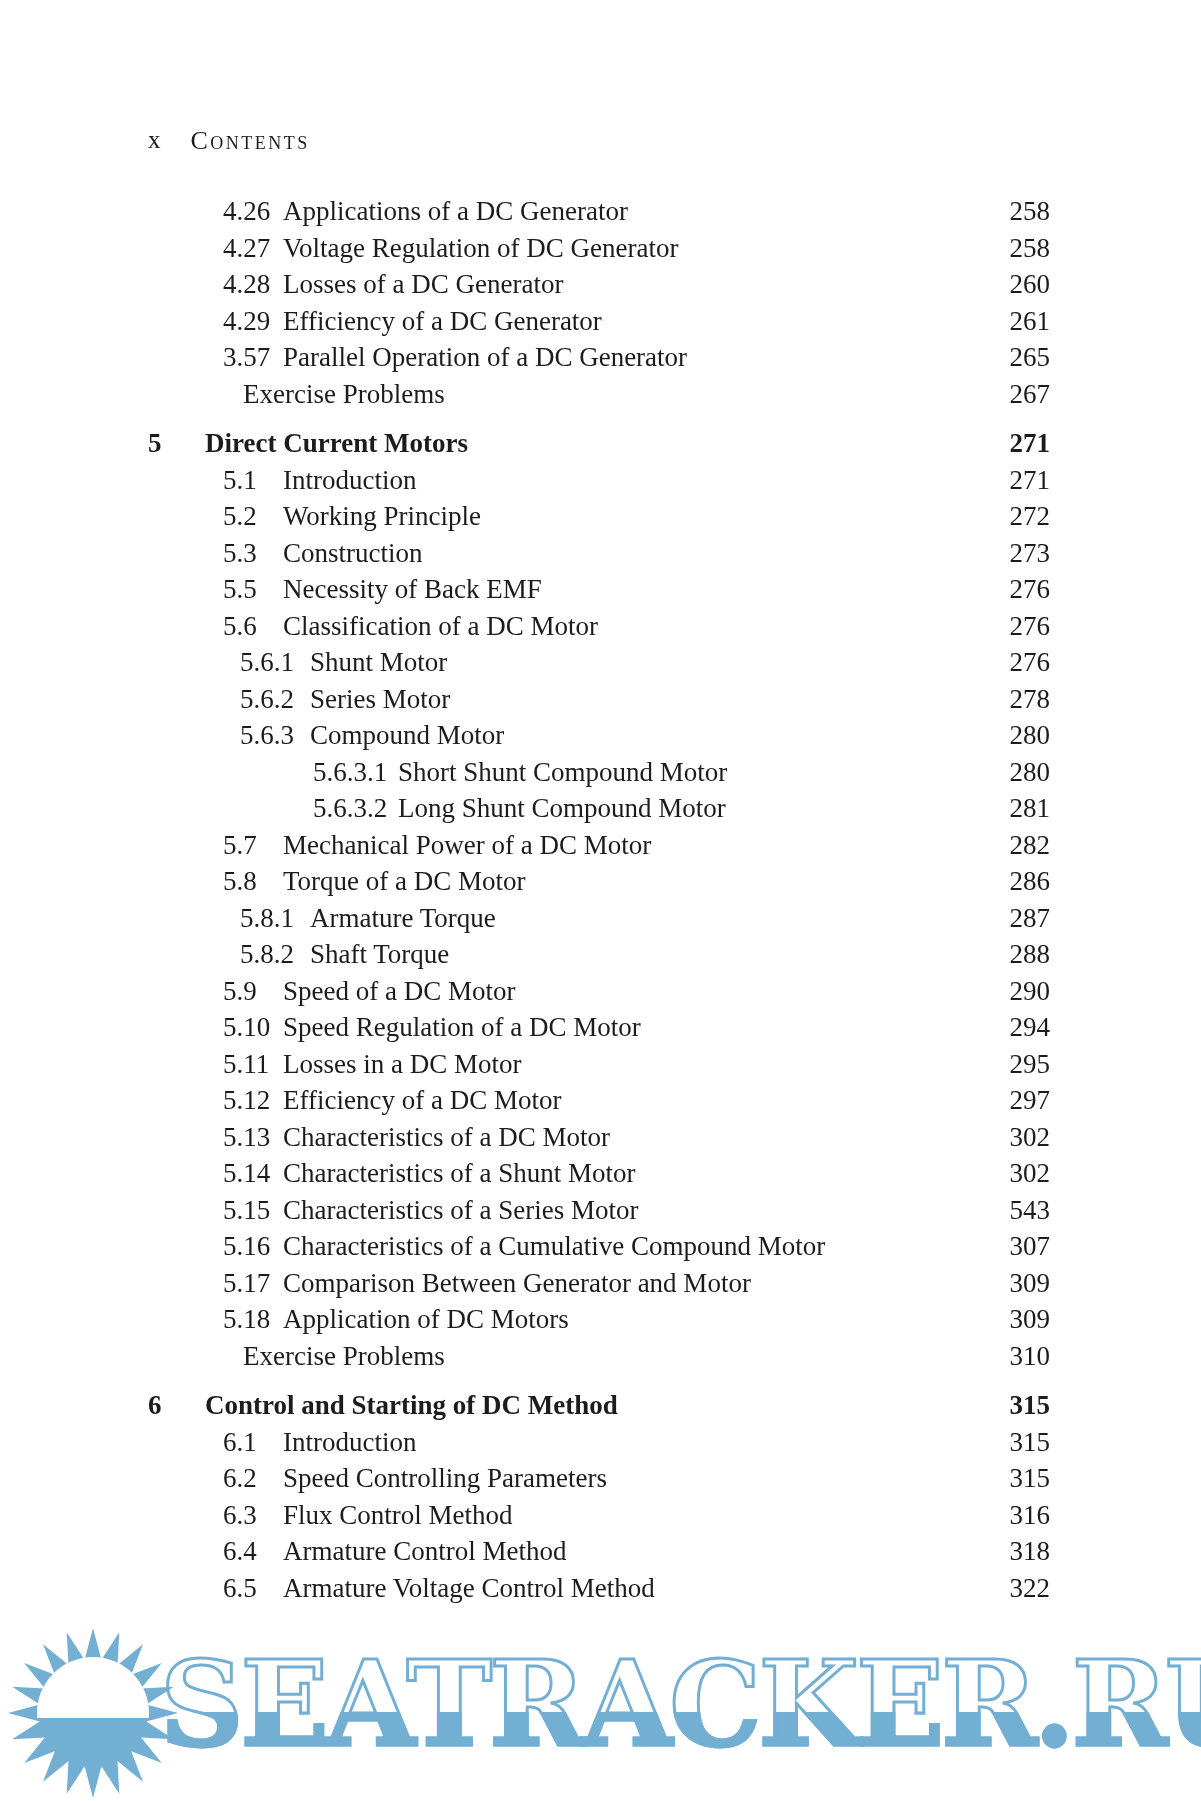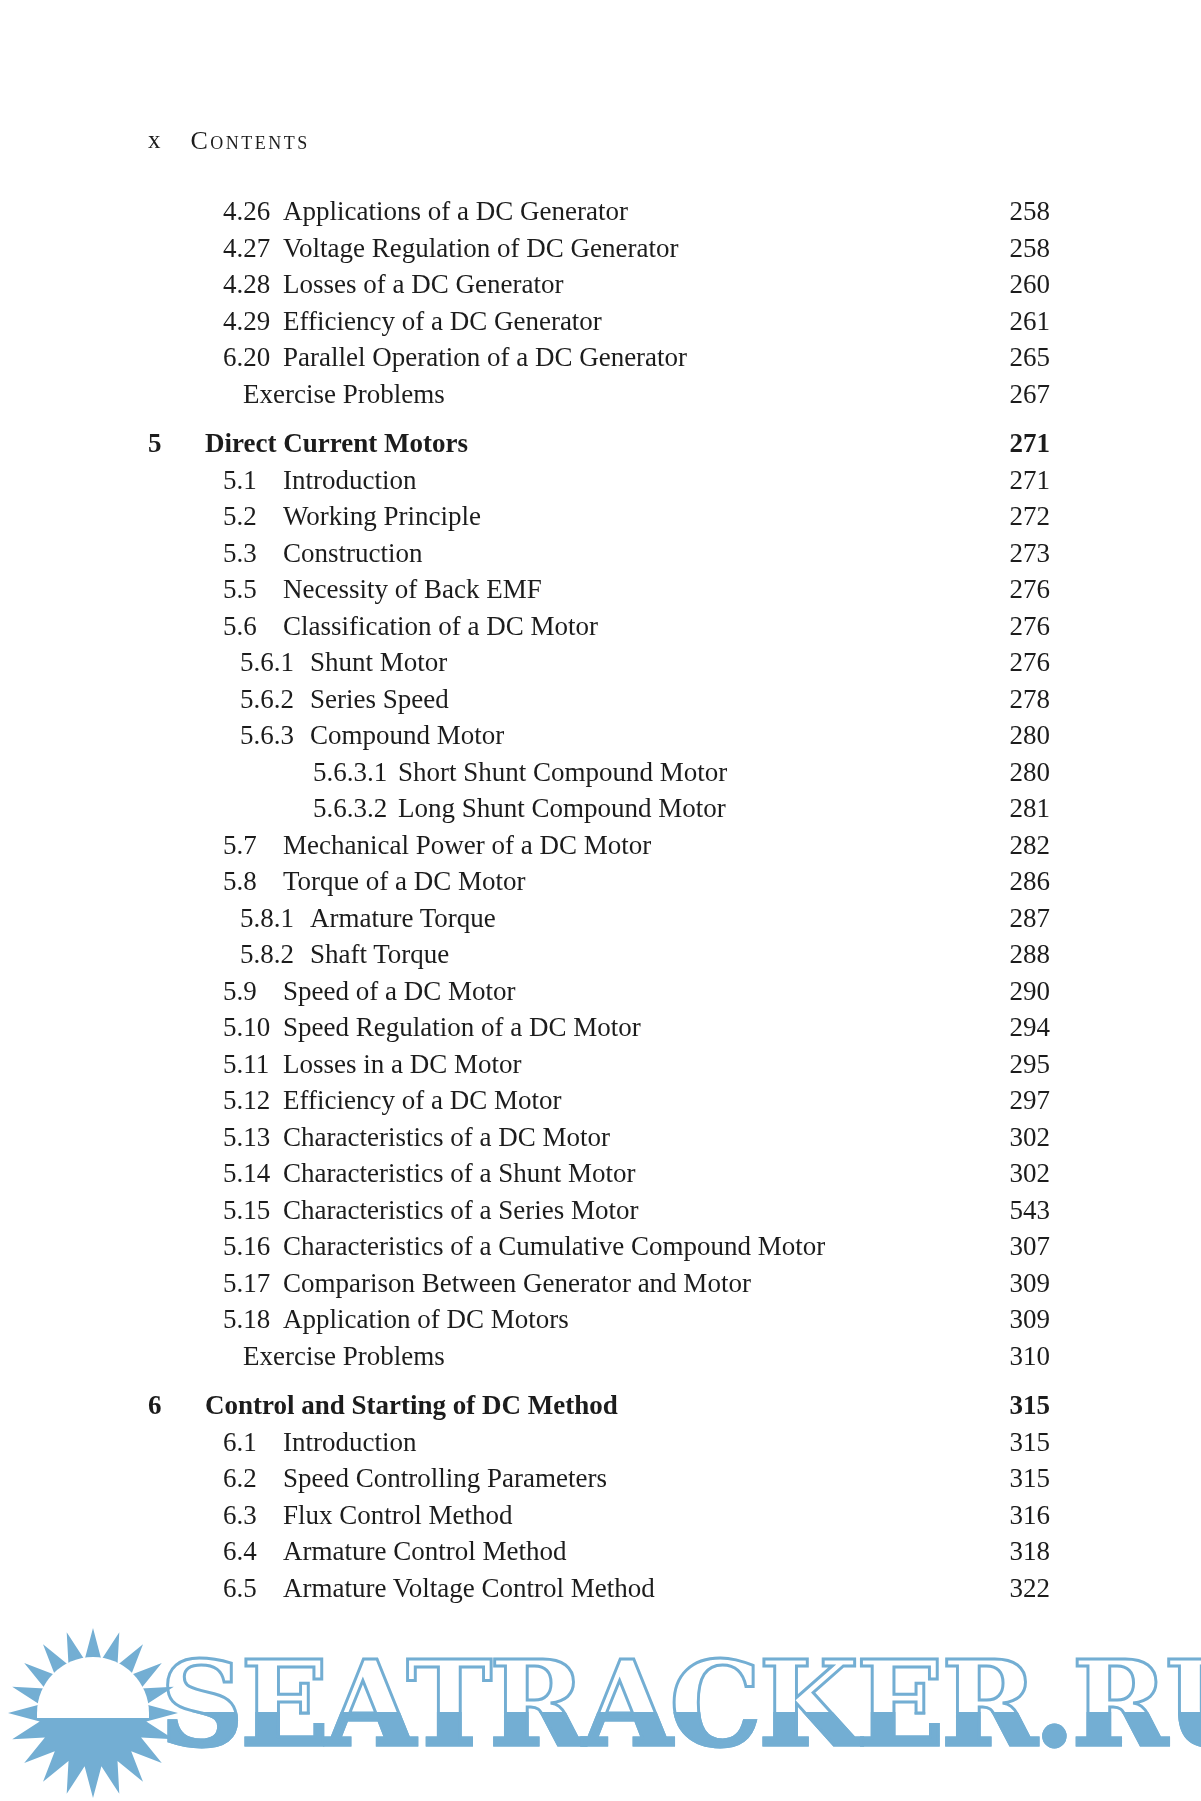--- a/index.html
+++ b/index.html
@@ -68,21 +68,21 @@
         <span class="num">4.28</span>
         <span class="title">Losses of a DC Generator</span>
         <span class="pg">260</span>
       </div>
       <div class="row lvl-section">
         <span class="num">4.29</span>
         <span class="title">Efficiency of a DC Generator</span>
         <span class="pg">261</span>
       </div>
       <div class="row lvl-section">
-        <span class="num">6.20</span>
+        <span class="num">3.57</span>
         <span class="title">Parallel Operation of a DC Generator</span>
         <span class="pg">265</span>
       </div>
       <div class="row lvl-exercise">
         <span class="title">Exercise Problems</span>
         <span class="pg">267</span>
       </div>
       <div class="row lvl-chapter">
         <span class="num">5</span>
         <span class="title">Direct Current Motors</span>
@@ -113,21 +113,21 @@
         <span class="title">Classification of a DC Motor</span>
         <span class="pg">276</span>
       </div>
       <div class="row lvl-subsection">
         <span class="num">5.6.1</span>
         <span class="title">Shunt Motor</span>
         <span class="pg">276</span>
       </div>
       <div class="row lvl-subsection">
         <span class="num">5.6.2</span>
-        <span class="title">Series Speed</span>
+        <span class="title">Series Motor</span>
         <span class="pg">278</span>
       </div>
       <div class="row lvl-subsection">
         <span class="num">5.6.3</span>
         <span class="title">Compound Motor</span>
         <span class="pg">280</span>
       </div>
       <div class="row lvl-subsubsection">
         <span class="num">5.6.3.1</span>
         <span class="title">Short Shunt Compound Motor</span>

